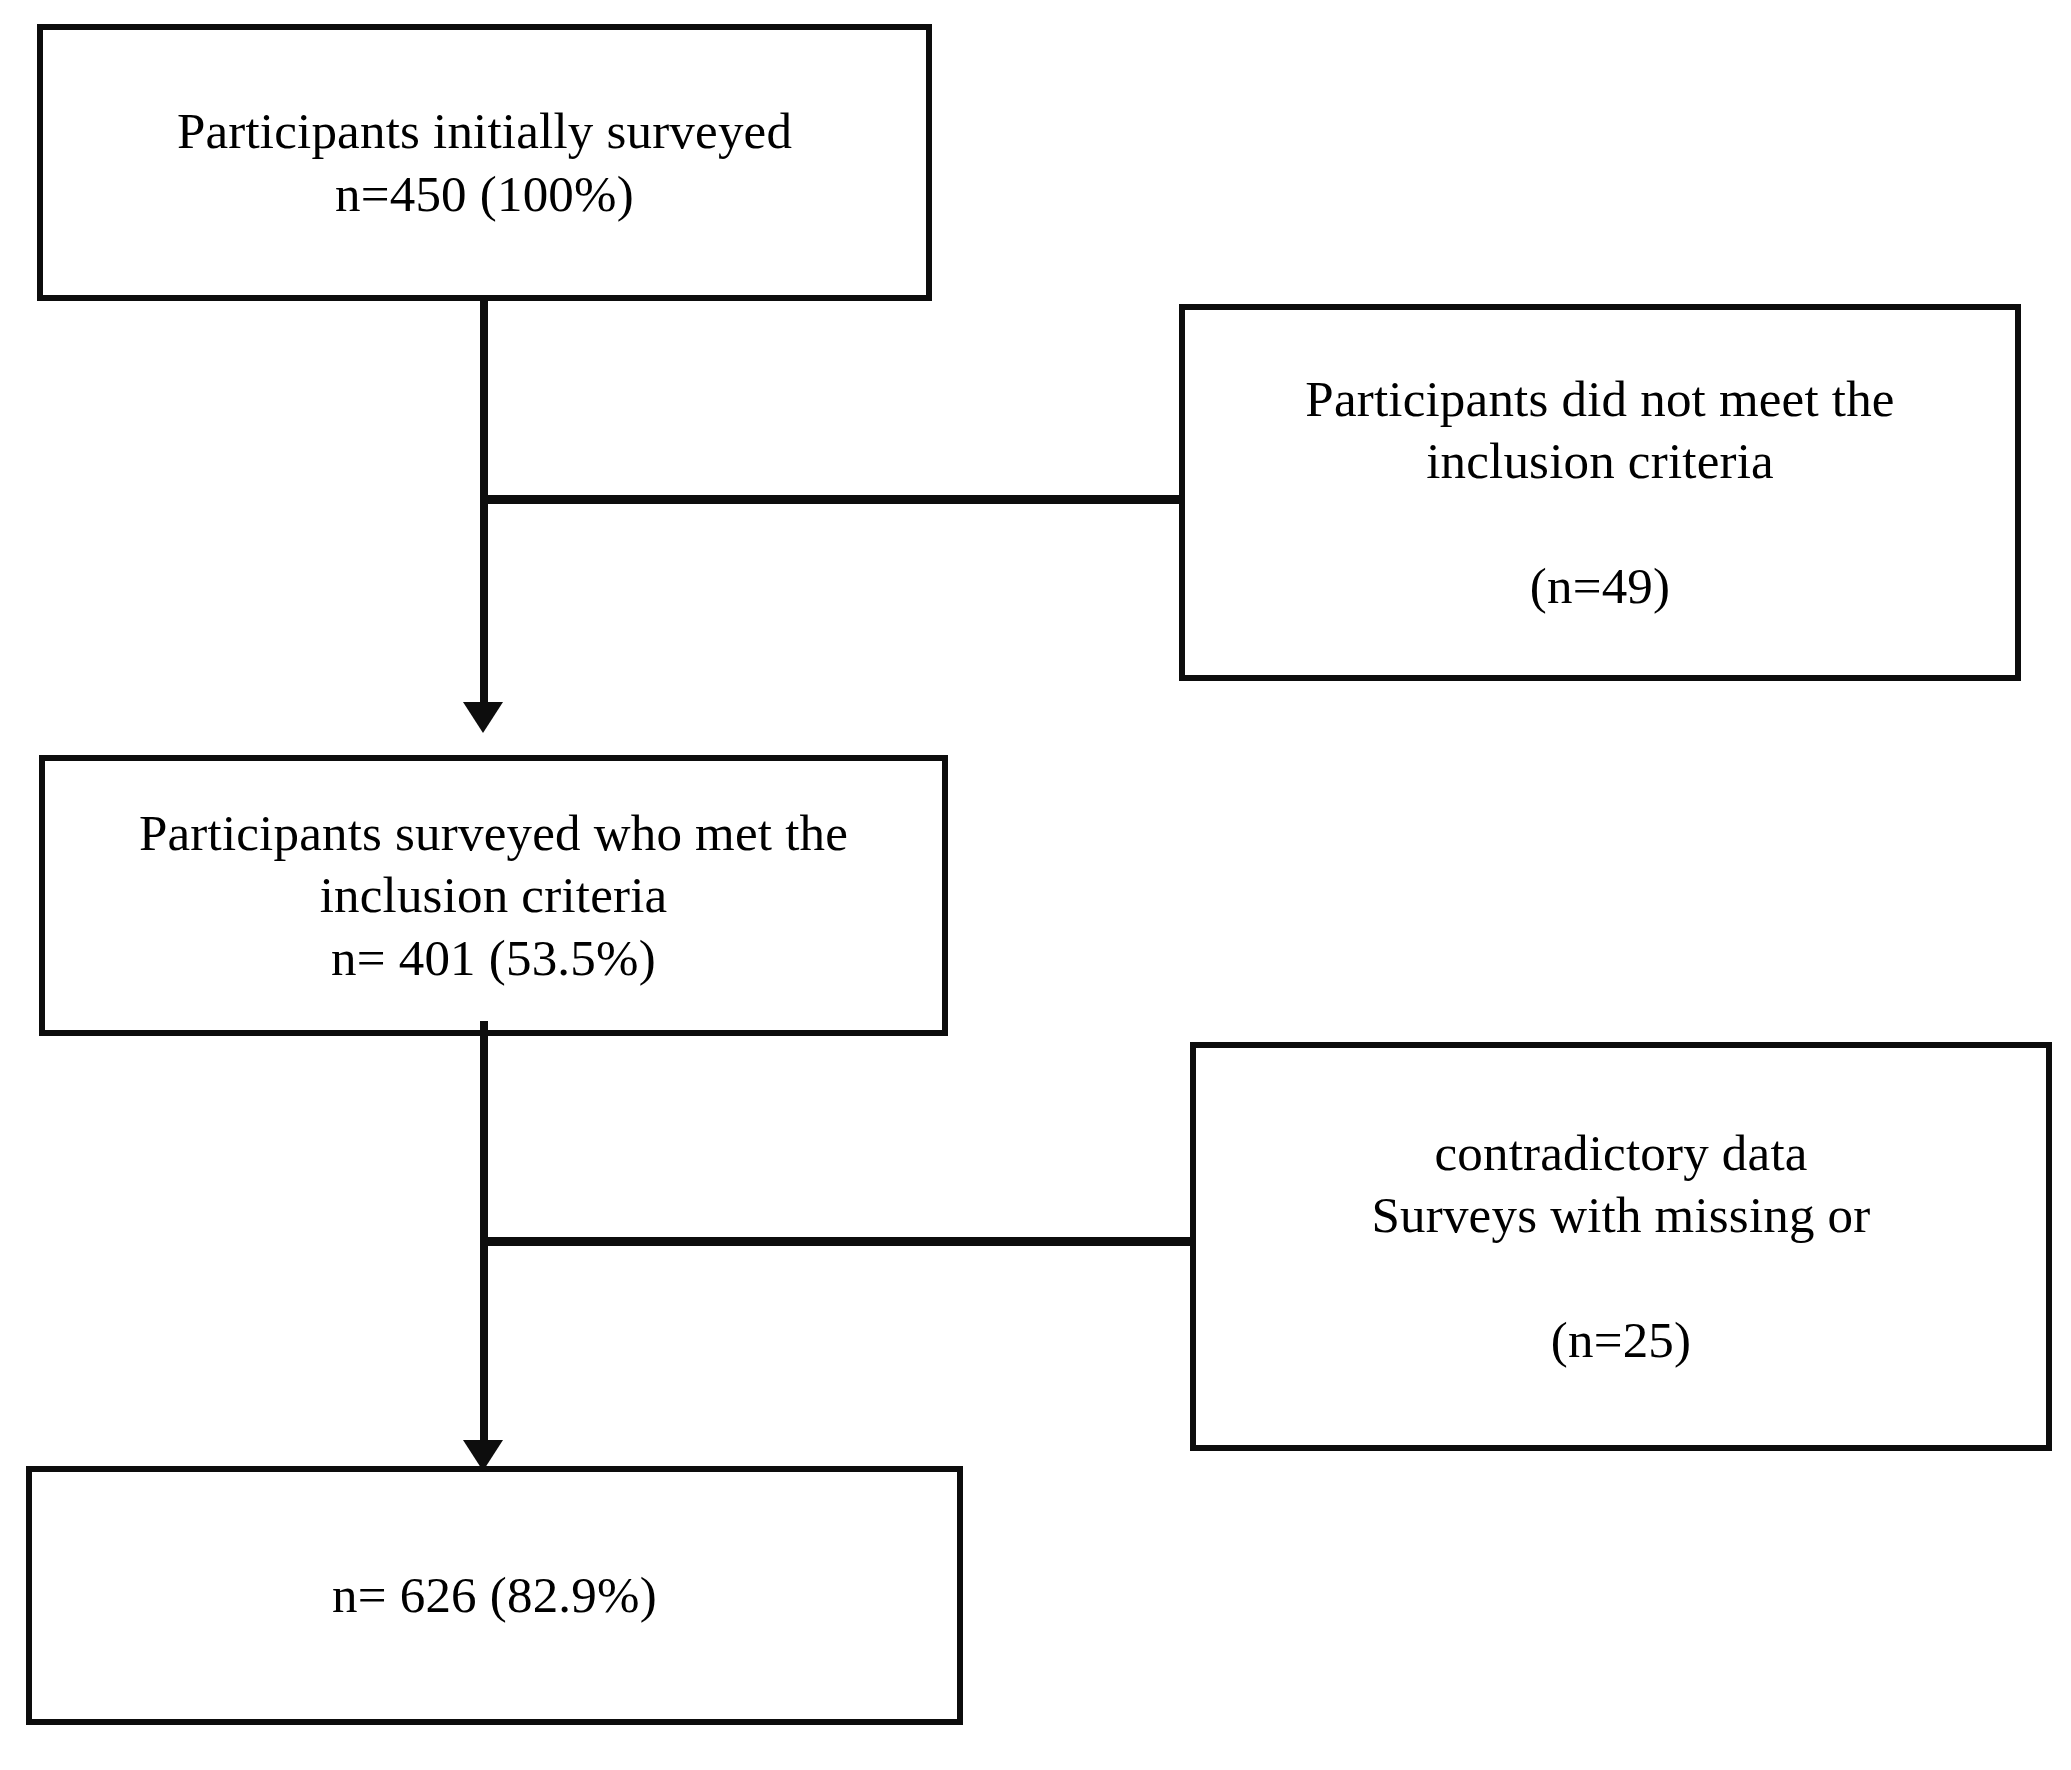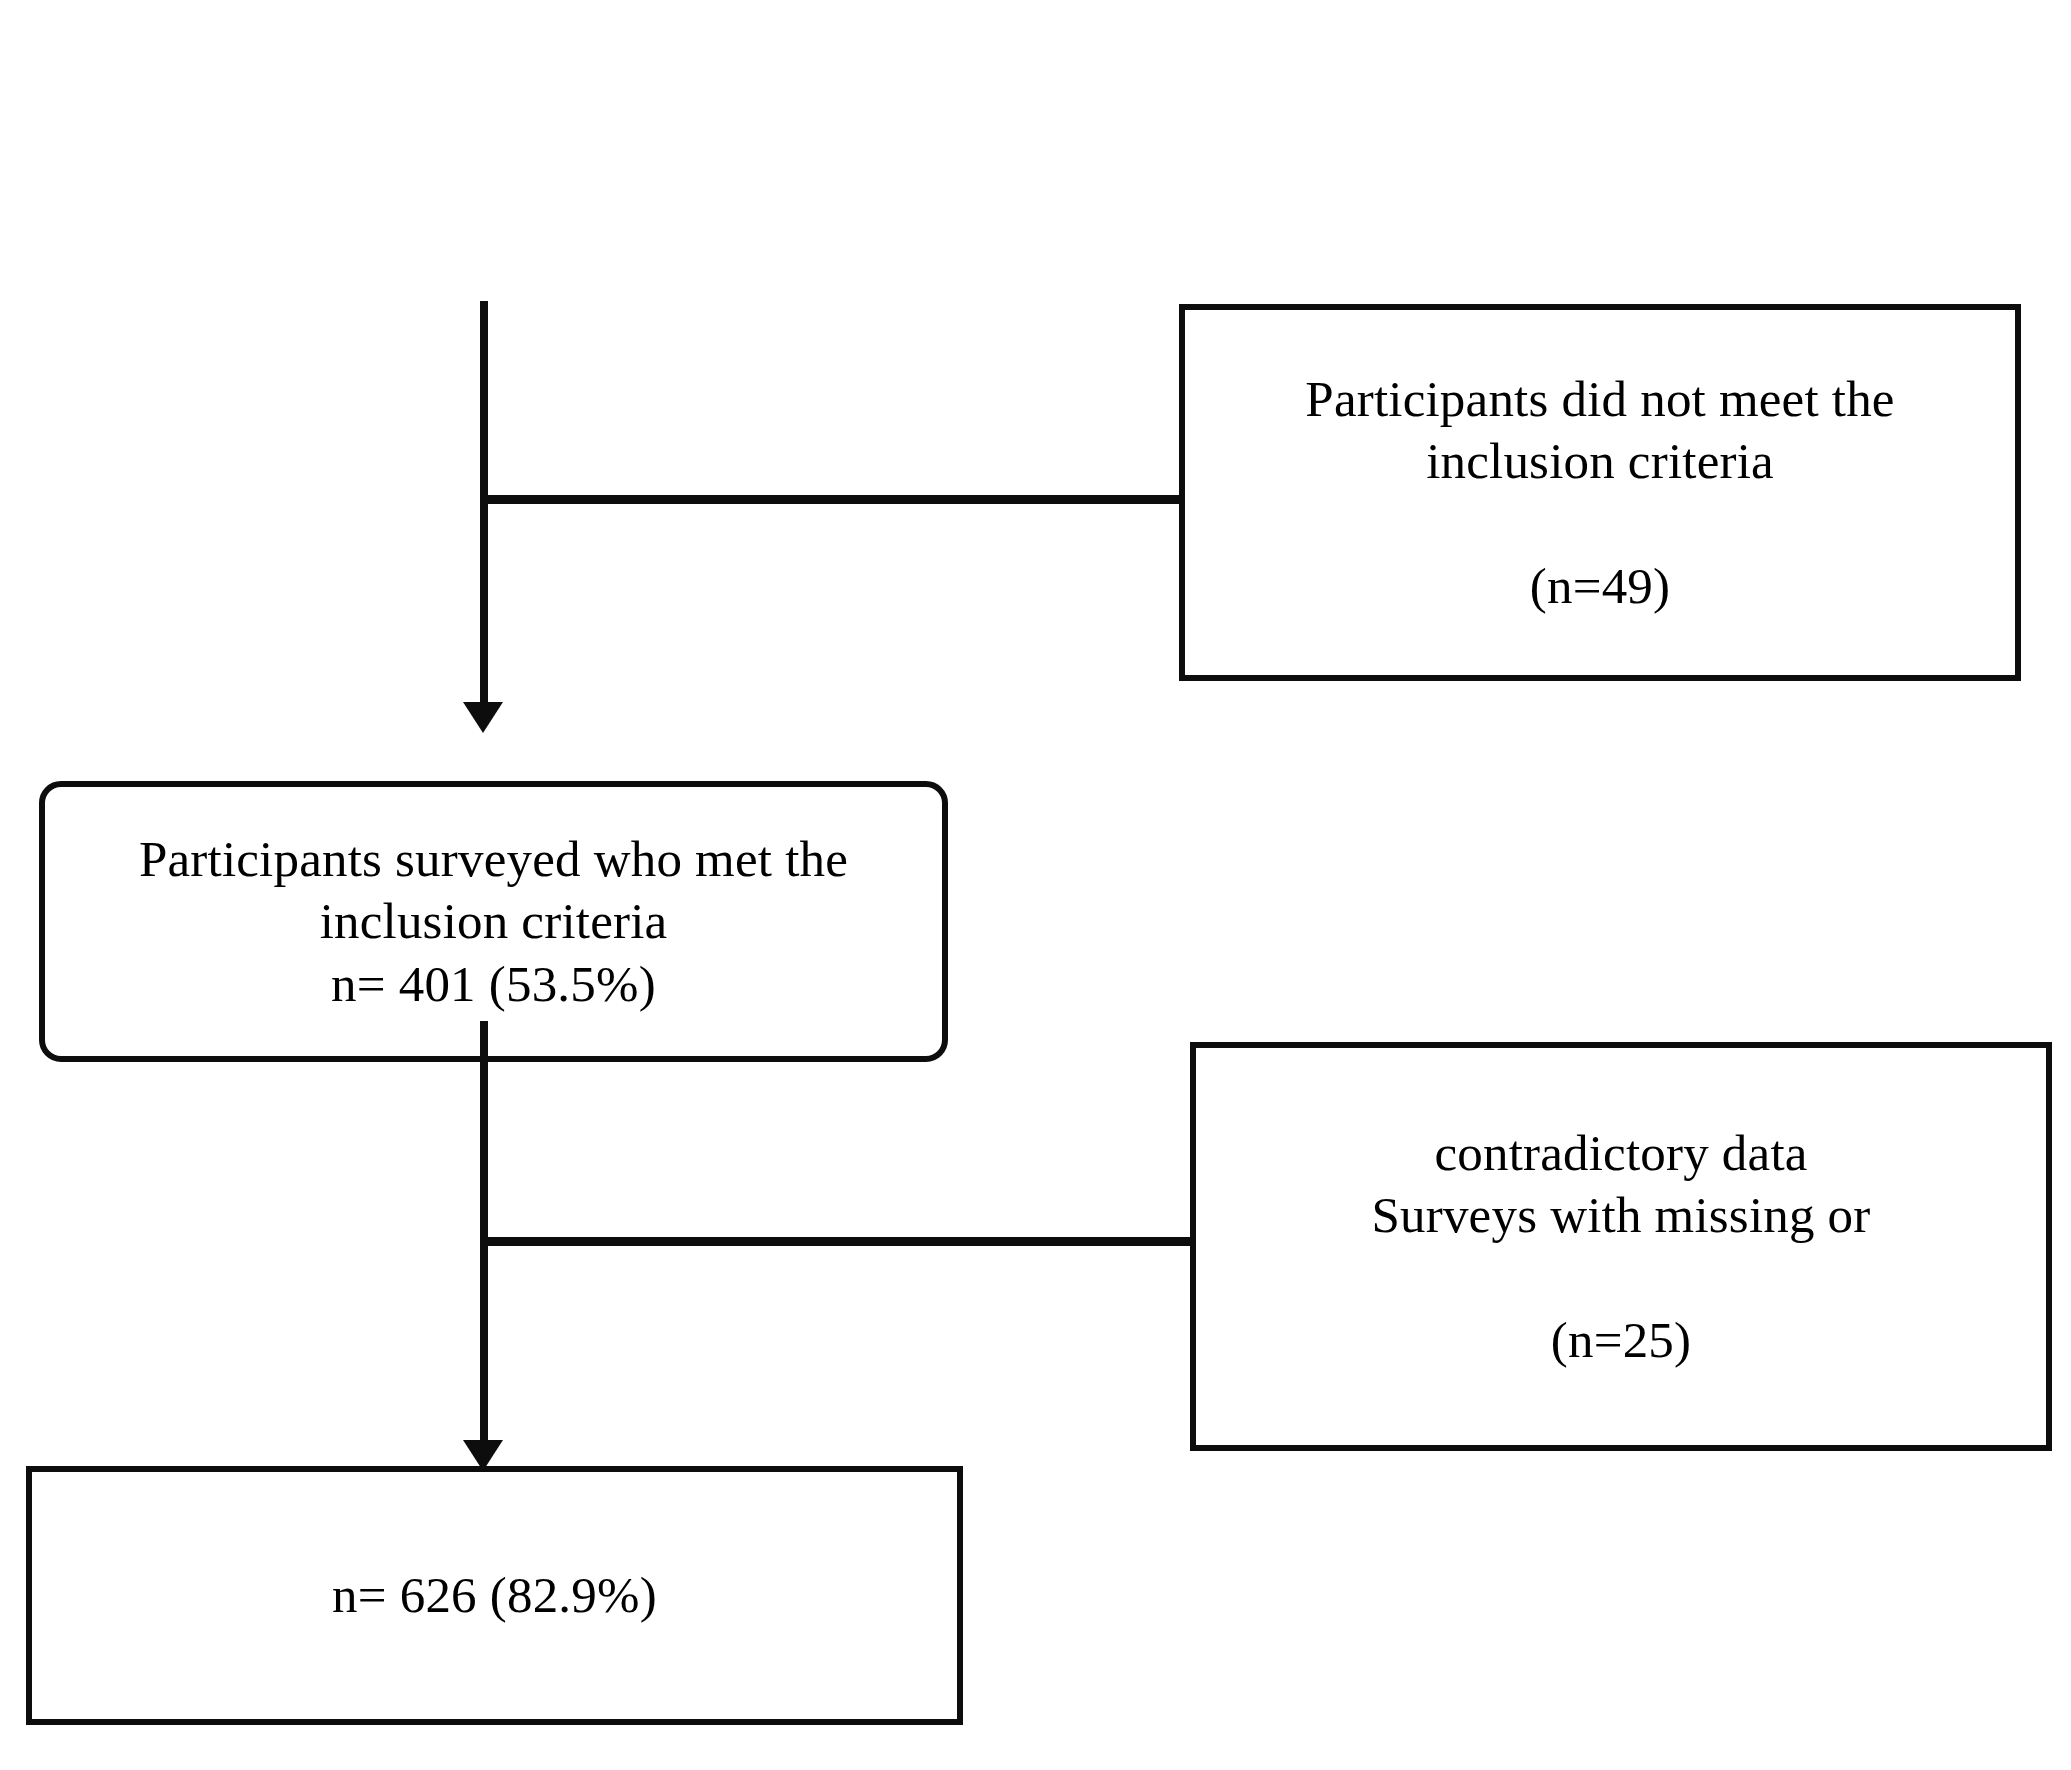--- a/index.html
+++ b/index.html
@@ -36,21 +36,21 @@
     white-space: pre;
   }
   .node .spacer {
     display: block;
     height: 62px;
   }
 
   
   #node-initial      { left: 37px;   top: 24px;   width: 895px; height: 277px; }
   #node-excluded-1   { left: 1179px; top: 304px;  width: 842px;  height: 377px; }
-  #node-met-criteria { left: 39px;   top: 781px;  width: 909px; height: 281px; border-radius: 22px; }
+  #node-met-criteria { left: 39px;   top: 755px;  width: 909px; height: 281px; }
   #node-excluded-2   { left: 1190px; top: 1042px; width: 862px; height: 409px; }
   #node-included     { left: 26px;   top: 1466px; width: 937px; height: 259px; }
 
   
   .conn {
     position: absolute;
     background: #0d0d0d;
   }
   .conn-v { width: 7.7px; }
   .conn-h { height: 9.4px; }
@@ -73,20 +73,24 @@
     border-top: 31px solid #0d0d0d;
   }
   #arrow-1 { left: 463px; top: 702px;  }
   #arrow-2 { left: 463px; top: 1440px; }
 </style>
 </head>
 <body>
 
 <div id="canvas">
 
+  <div class="node" id="node-initial">
+    <span class="line">Participants initially surveyed</span>
+    <span class="line">n=450 (100%)</span>
+  </div>
 
   <div class="node" id="node-excluded-1">
     <span class="line">Participants did not meet the</span>
     <span class="line">inclusion criteria</span>
     <span class="spacer"></span>
     <span class="line">(n=49)</span>
   </div>
 
   <div class="node" id="node-met-criteria">
     <span class="line">Participants surveyed who met the</span>

